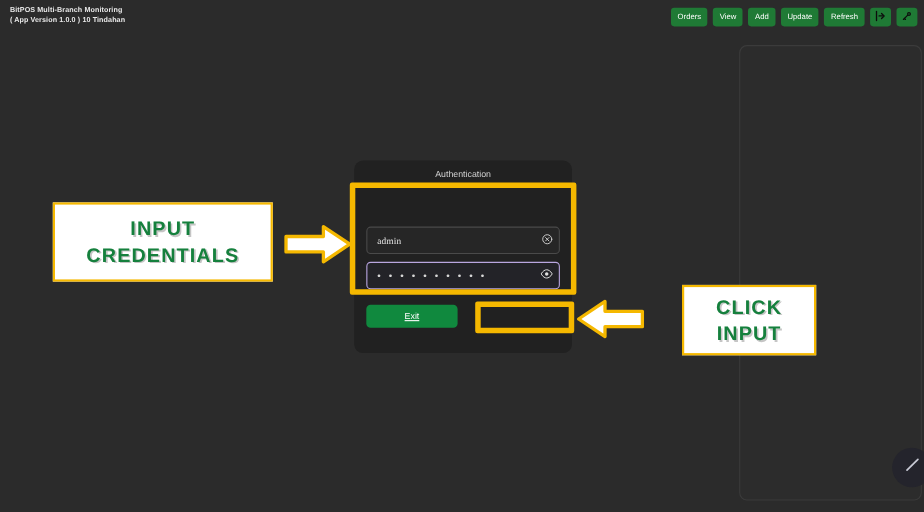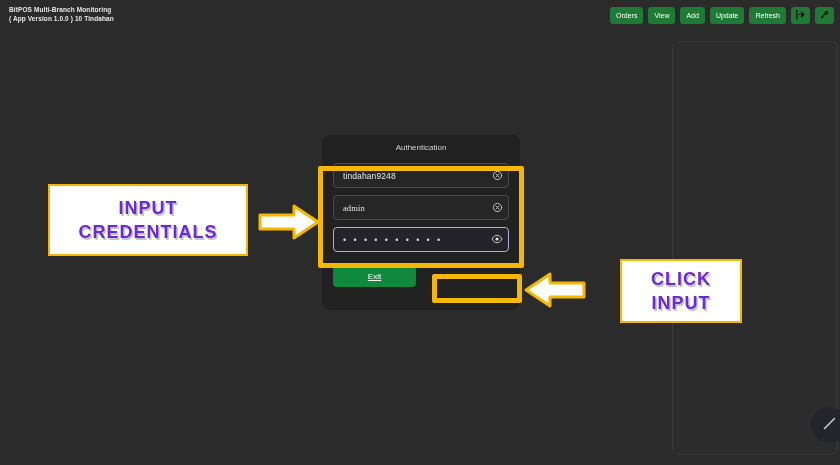--- a/index.html
+++ b/index.html
@@ -95,21 +95,21 @@
     display: flex;
     align-items: center;
     justify-content: center;
     cursor: pointer;
   }
 
   
   #auth-dialog {
     position: absolute;
     left: 322px;
-    top: 135px;
+    top: 146px;
     width: 198px;
     height: 175px;
     background: #212121;
     border-radius: 8px;
     box-sizing: border-box;
   }
   #auth-title {
     position: absolute;
     top: 8px;
     left: 0;
@@ -205,21 +205,21 @@
   }
   .callout {
     position: absolute;
     background: #ffffff;
     border: 2px solid #f5b800;
     box-sizing: border-box;
     display: flex;
     flex-direction: column;
     align-items: center;
     justify-content: center;
-    color: #6d28d9;
+    color: #15803d;
     font-weight: bold;
     font-family: "Liberation Sans", sans-serif;
     letter-spacing: 1px;
     text-shadow: 1.5px 1.5px 0 rgba(150,150,150,0.55);
     line-height: 1.35;
   }
   #callout-input {
     left: 48px;
     top: 184px;
     width: 200px;
@@ -286,32 +286,20 @@
     <span>
       <svg width="17" height="17" viewBox="0 0 24 24" fill="none" stroke="#c9cbd6" stroke-width="2.2" stroke-linecap="round">
         <path d="M5 19 L19 5"></path>
       </svg>
     </span>
   </div>
 
   <div id="auth-dialog">
     <div id="auth-title">Authentication</div>
 
-    <div class="field" id="field-branch">
-      <div class="field-value" placeholder="Branch Code">tindahan9248</div>
-      <div class="field-icon">
-        <span>
-          <svg width="11" height="11" viewBox="0 0 24 24" fill="none" stroke="#d8d8d8" stroke-width="1.8" stroke-linecap="round">
-            <circle cx="12" cy="12" r="9"></circle>
-            <path d="M8.7 8.7 L15.3 15.3"></path>
-            <path d="M15.3 8.7 L8.7 15.3"></path>
-          </svg>
-        </span>
-      </div>
-    </div>
 
     <div class="field" id="field-user">
       <div class="field-value" placeholder="Username">admin</div>
       <div class="field-icon">
         <span>
           <svg width="11" height="11" viewBox="0 0 24 24" fill="none" stroke="#d8d8d8" stroke-width="1.8" stroke-linecap="round">
             <circle cx="12" cy="12" r="9"></circle>
             <path d="M8.7 8.7 L15.3 15.3"></path>
             <path d="M15.3 8.7 L8.7 15.3"></path>
           </svg>

